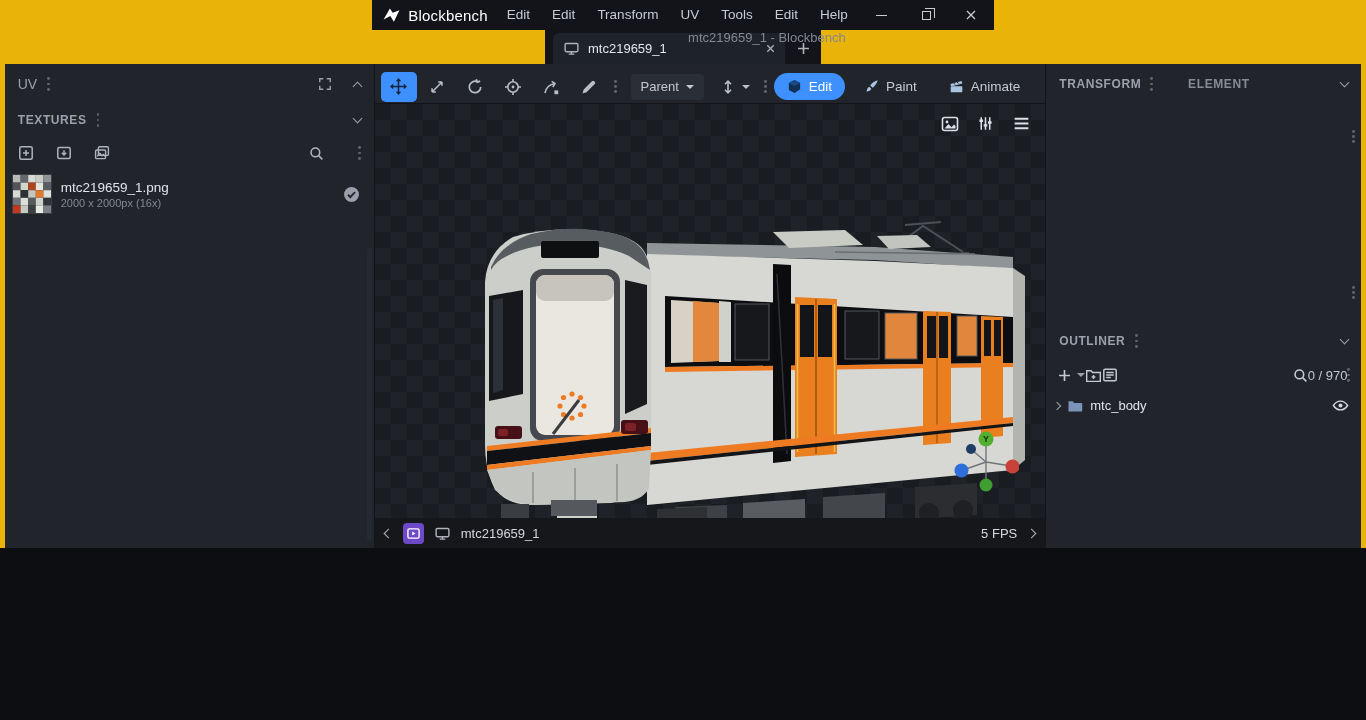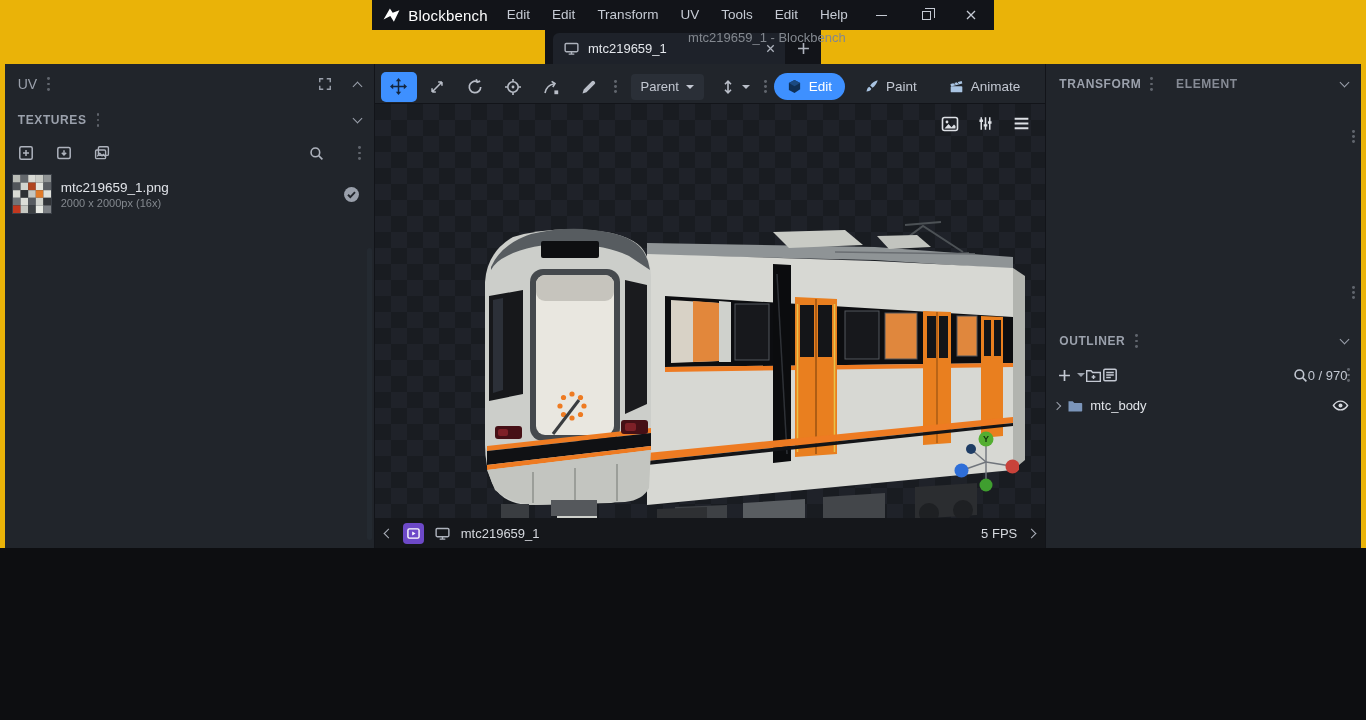--- a/index.html
+++ b/index.html
@@ -88,21 +88,21 @@
   .status-purple { width:21px; height:21px; border-radius:4px; background:#6d49c8; display:flex; align-items:center; justify-content:center; }
   .status-name { font-size:13px; color:#d5d8de; }
   .status-fps { margin-left:auto; font-size:13px; color:#d5d8de; }
   .status-chev { color:#aeb3bd; display:flex; align-items:center; }
 
   
   .right-panel { width:316px; flex:0 0 auto; background:#21252b; border-left:1px solid #121419;
                  display:flex; flex-direction:column; }
   .rp-tabs { height:40px; display:flex; align-items:center; padding:0 13px; gap:9px; }
   .rp-tab-inactive { color:#868b95; }
-  .rp-element { margin-left:14px; }
+  .rp-element { margin-left:26px; }
   .transform-body { height:220px; position:relative; }
   .handle-dots { position:absolute; right:6px; }
   .outliner-header { height:34px; padding:0 13px; gap:10px; }
   .outliner-toolbar { height:34px; display:flex; align-items:center; padding:0 11px; color:#c3c8d2; }
   .outliner-count { font-size:13px; color:#c3c8d2; white-space:nowrap; }
   .outliner-item { height:27px; display:flex; align-items:center; gap:7px; padding:0 12px 0 8px; color:#e0e3e8; }
   .outliner-item .chev { width:6px; height:6px; color:#9ba1ac; }
   .outliner-rest { flex:1; }
 </style>
 </head>

